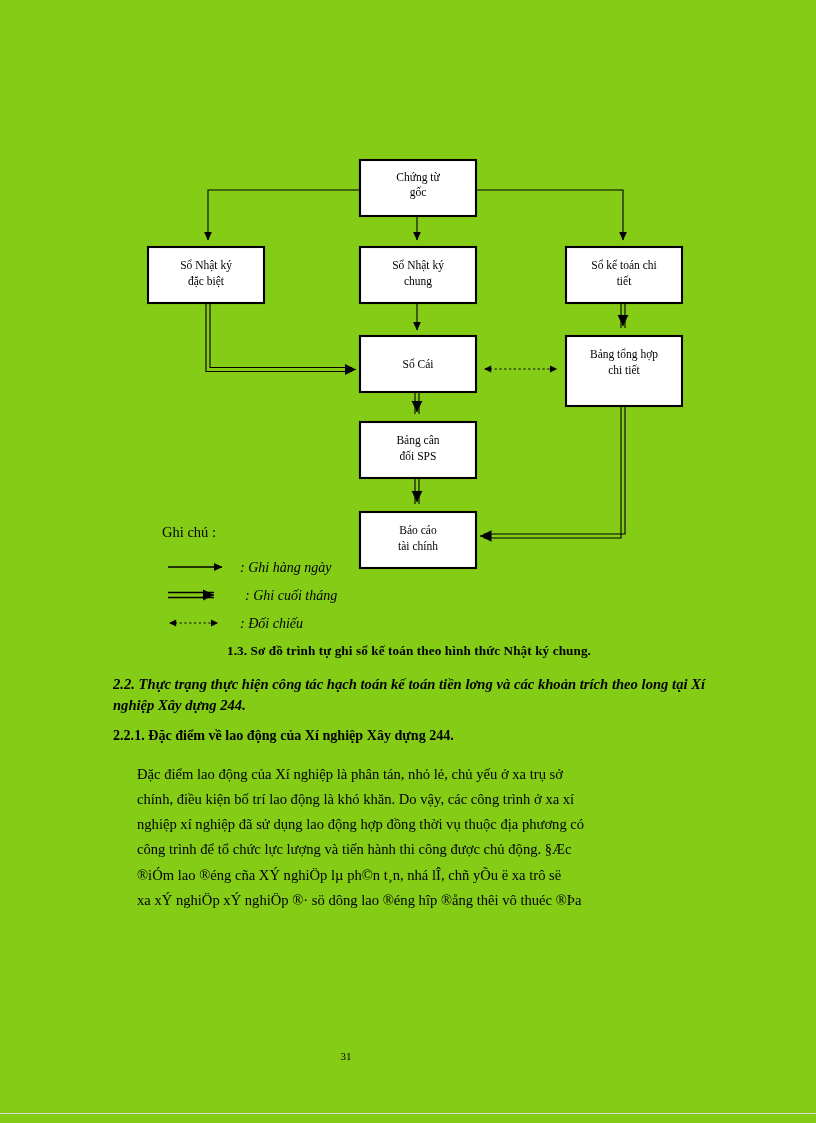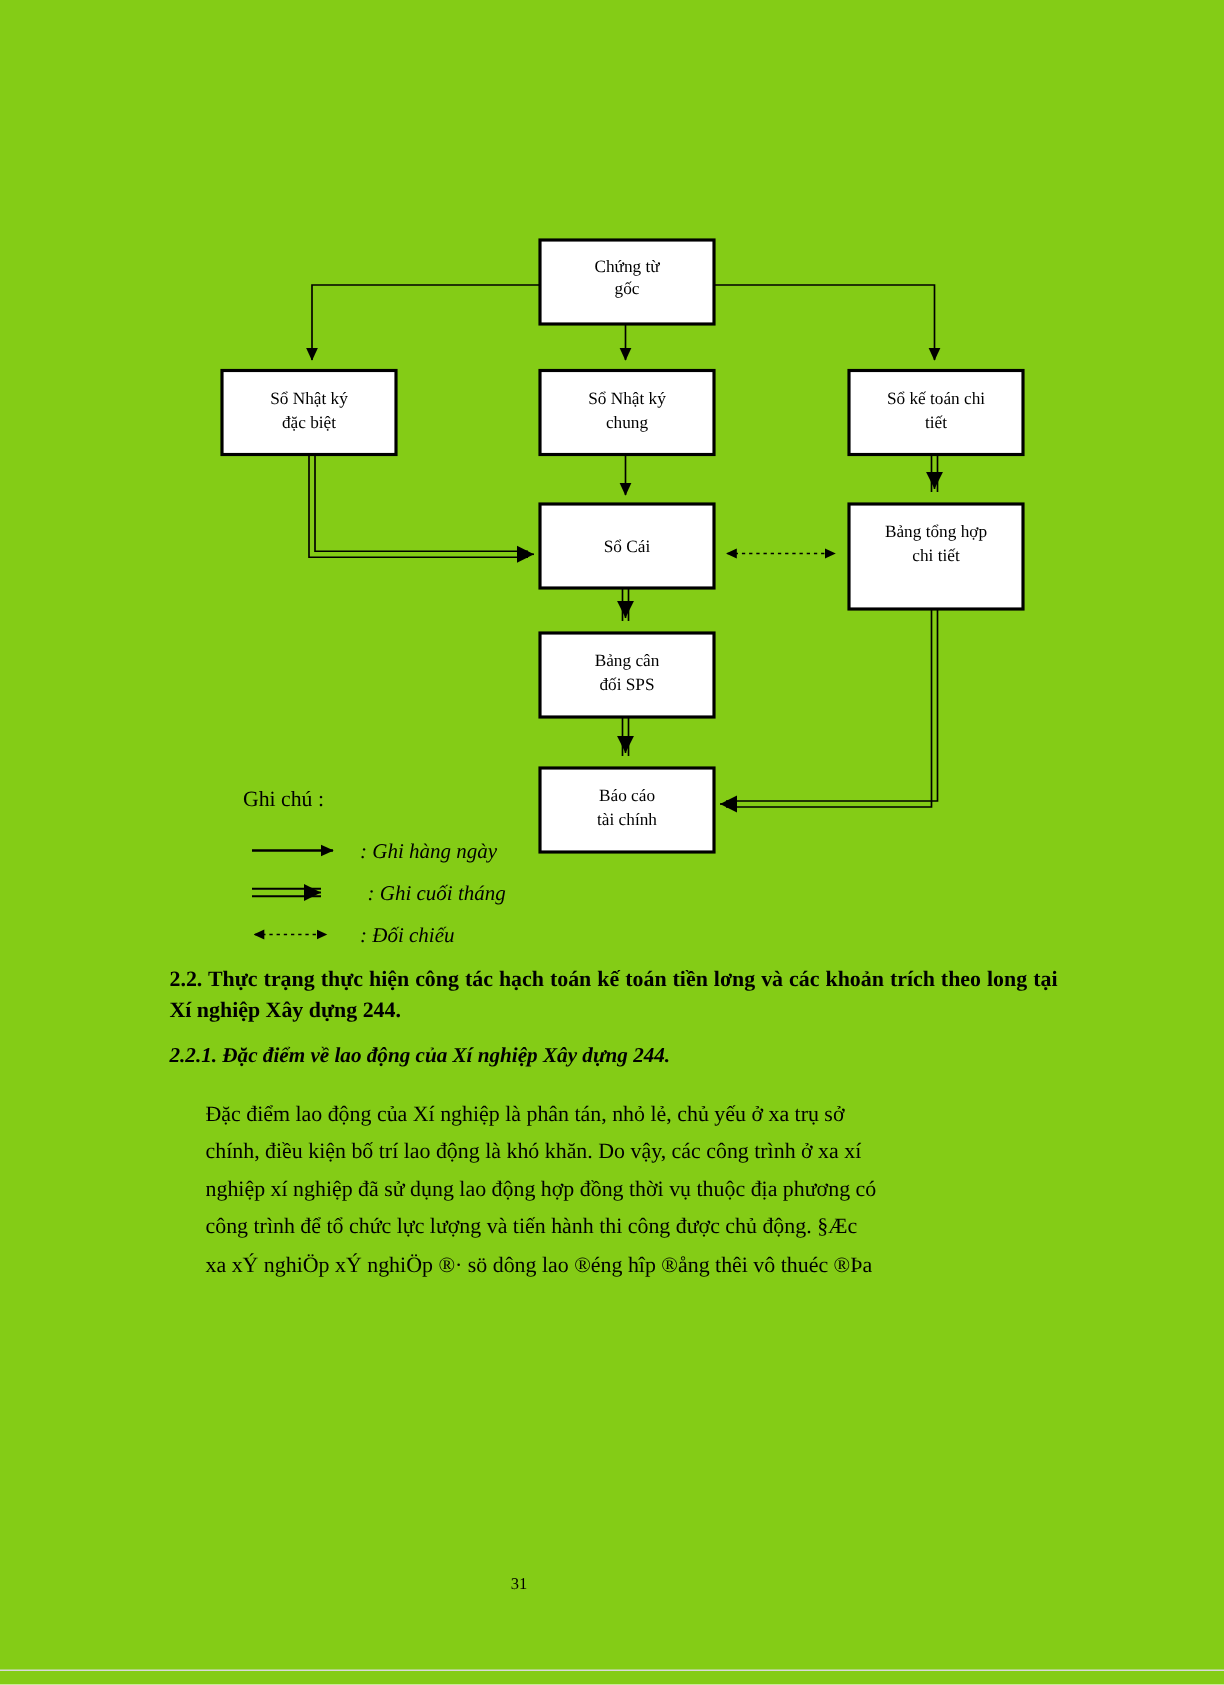--- a/index.html
+++ b/index.html
@@ -46,28 +46,28 @@
   .caption {
     font-size: 13.2px;
     font-weight: bold;
     text-align: center;
     margin: 0 0 15px 0;
     letter-spacing: 0.1px;
   }
   .h2 {
     font-size: 14.6px;
     font-weight: bold;
+    font-style: italic;
     text-align: justify;
     margin: 0 0 11px 0;
     line-height: 1.42;
   }
   .h3 {
     font-size: 14.1px;
     font-weight: bold;
-    font-style: italic;
     margin: 0 0 9px 0;
     line-height: 1.4;
   }
   .para {
     font-size: 14.6px;
     text-align: justify;
     margin: 16px;
     line-height: 1.72;
     text-indent: 8px;
   }
@@ -227,30 +227,32 @@
         <g>
           <path d="M170,623 L218,623" stroke="#000" stroke-width="1" fill="none" stroke-dasharray="2.2 2.6" marker-end="url(#arrDot)" marker-start="url(#arrDotStart)"></path>
         </g>
         <text x="240" y="628" font-family="Liberation Serif, DejaVu Serif, serif" font-size="14" font-style="italic" fill="#000">: Đối chiếu</text>
       </g>
     </svg>
   </div>
 
   <div class="textblock">
 
+    <p class="caption">1.3. Sơ đồ trình tự ghi sổ kế toán theo hình thức Nhật ký chung.</p>
 
     <p class="h2">2.2. Thực trạng thực hiện công tác hạch toán kế toán tiền lơng   và các khoản trích theo long   tại Xí nghiệp Xây dựng 244.</p>
 
     <p class="h3">2.2.1. Đặc điểm về lao động của Xí nghiệp Xây dựng 244.</p>
 
     <p class="para">
       <span class="ln">Đặc điểm lao động của Xí nghiệp là phân tán, nhỏ lẻ, chủ yếu ở xa trụ sở</span>
       <span class="ln">chính, điều kiện bố trí lao động là khó khăn. Do vậy, các công trình ở xa xí</span>
       <span class="ln">nghiệp xí nghiệp đã sử dụng lao động hợp đồng thời vụ thuộc địa phương có</span>
       <span class="ln">công trình để tổ chức lực lượng và tiến hành thi công được chủ động.  §Æc</span>
+      <span class="ln">®iÓm lao ®éng cña XÝ nghiÖp lµ ph©n t¸n, nhá lÎ, chñ yÕu ë xa trô së</span>
       <span class="ln">xa xÝ nghiÖp xÝ nghiÖp ®· sö dông lao ®éng hîp ®ång thêi vô thuéc ®Þa</span>
     </p>
   </div>
 
   <div class="pagenum">31</div>
 
   <div class="footrule"></div>
 </div>
 
 </body></html>

